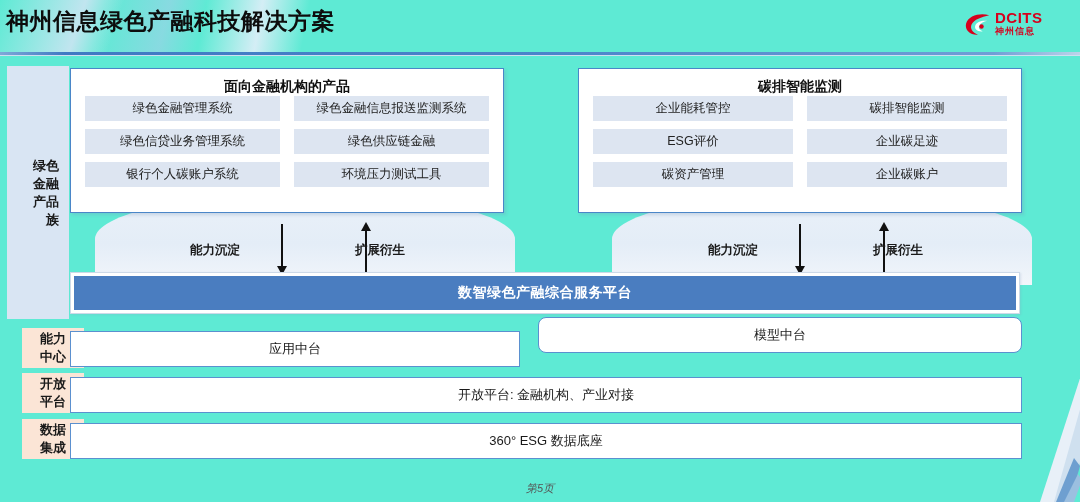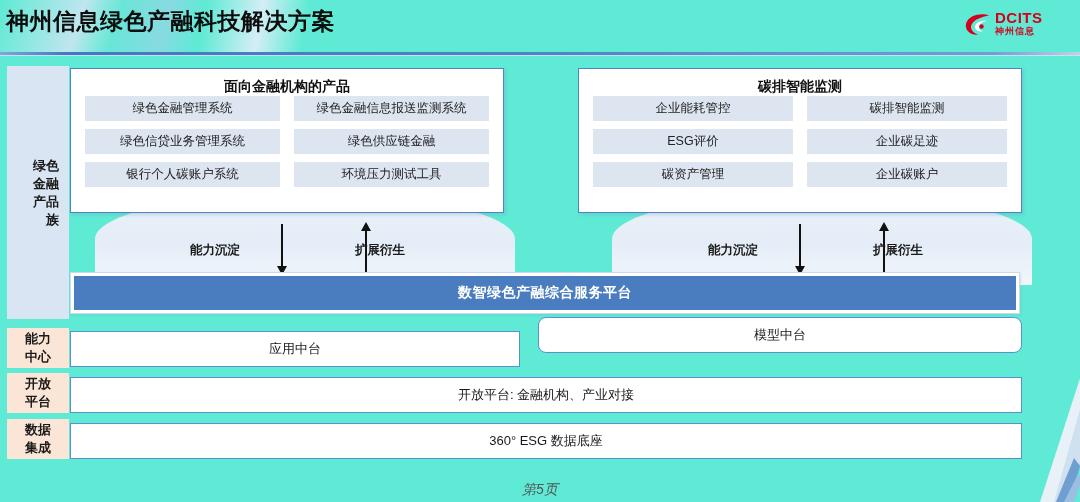--- a/index.html
+++ b/index.html
@@ -55,21 +55,21 @@
   .rail-prod{
     position:absolute;left:7px;top:66px;width:62px;height:253px;
     background:#d9e5f3;
     display:flex;align-items:center;justify-content:center;
   }
   .rail-prod-label{
     font-size:13px;font-weight:bold;color:#1a1a1a;line-height:18px;
     text-align:right;width:42px;
   }
   .rail-box{
-    position:absolute;left:7px;width:62px;
+    position:absolute;left:22px;width:62px;
     background:#fbe5d6;
     display:flex;align-items:center;justify-content:center;
   }
   .rail-box-label{font-size:13px;font-weight:bold;color:#1a1a1a;line-height:18px;text-align:center;}
   .rail-cap{top:328px;height:40px;}
   .rail-open{top:373px;height:40px;}
   .rail-data{top:419px;height:40px;}
 
   
   .panel{
@@ -123,21 +123,21 @@
     display:flex;align-items:center;justify-content:center;
     font-size:13px;color:#1a1a1a;
   }
   .mid-left{left:70px;top:331px;width:448px;}
   .mid-right{left:538px;top:317px;width:482px;border-radius:8px;}
   .open-row{left:70px;top:377px;width:950px;}
   .data-row{left:70px;top:423px;width:950px;}
 
   .footer{
     position:absolute;left:0;top:481px;width:1080px;text-align:center;
-    font-size:14px;font-style:italic;color:#555;
+    font-size:11px;font-style:italic;color:#555;
   }
 </style>
 </head>
 <body>
 
 <div class="slide">
 
   <div class="header">
     <div class="header-bgsheen"></div>
     <div class="header-title">神州信息绿色产融科技解决方案</div>

